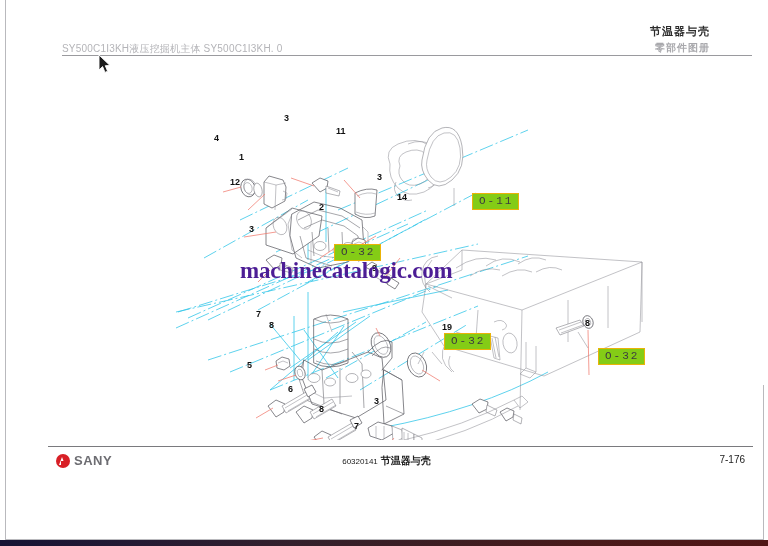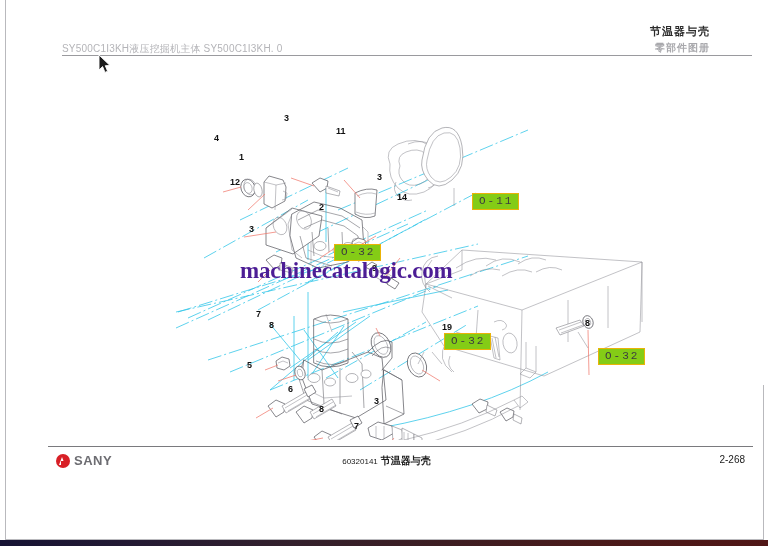--- a/index.html
+++ b/index.html
@@ -562,21 +562,21 @@
 
     <div class="ftr-logo">
       <span class="mark"></span>
       <span class="word">SANY</span>
     </div>
 
     <div class="ftr-center">
       <span class="code">60320141</span><span class="name">节温器与壳</span>
     </div>
 
-    <div class="ftr-page">2-268</div>
+    <div class="ftr-page">7-176</div>
   </div>
 
   <svg class="cursor" width="14" height="20" viewBox="0 0 14 20">
     <path d="M1 1 L1 16 L4.6 12.6 L7 18.4 L9.6 17.2 L7.3 11.7 L12 11.5 Z" fill="#1b1b1b" stroke="#ffffff" stroke-width="0.9"></path>
   </svg>
 
   <div class="os-bar"></div>
 </div>
 
 </body></html>

